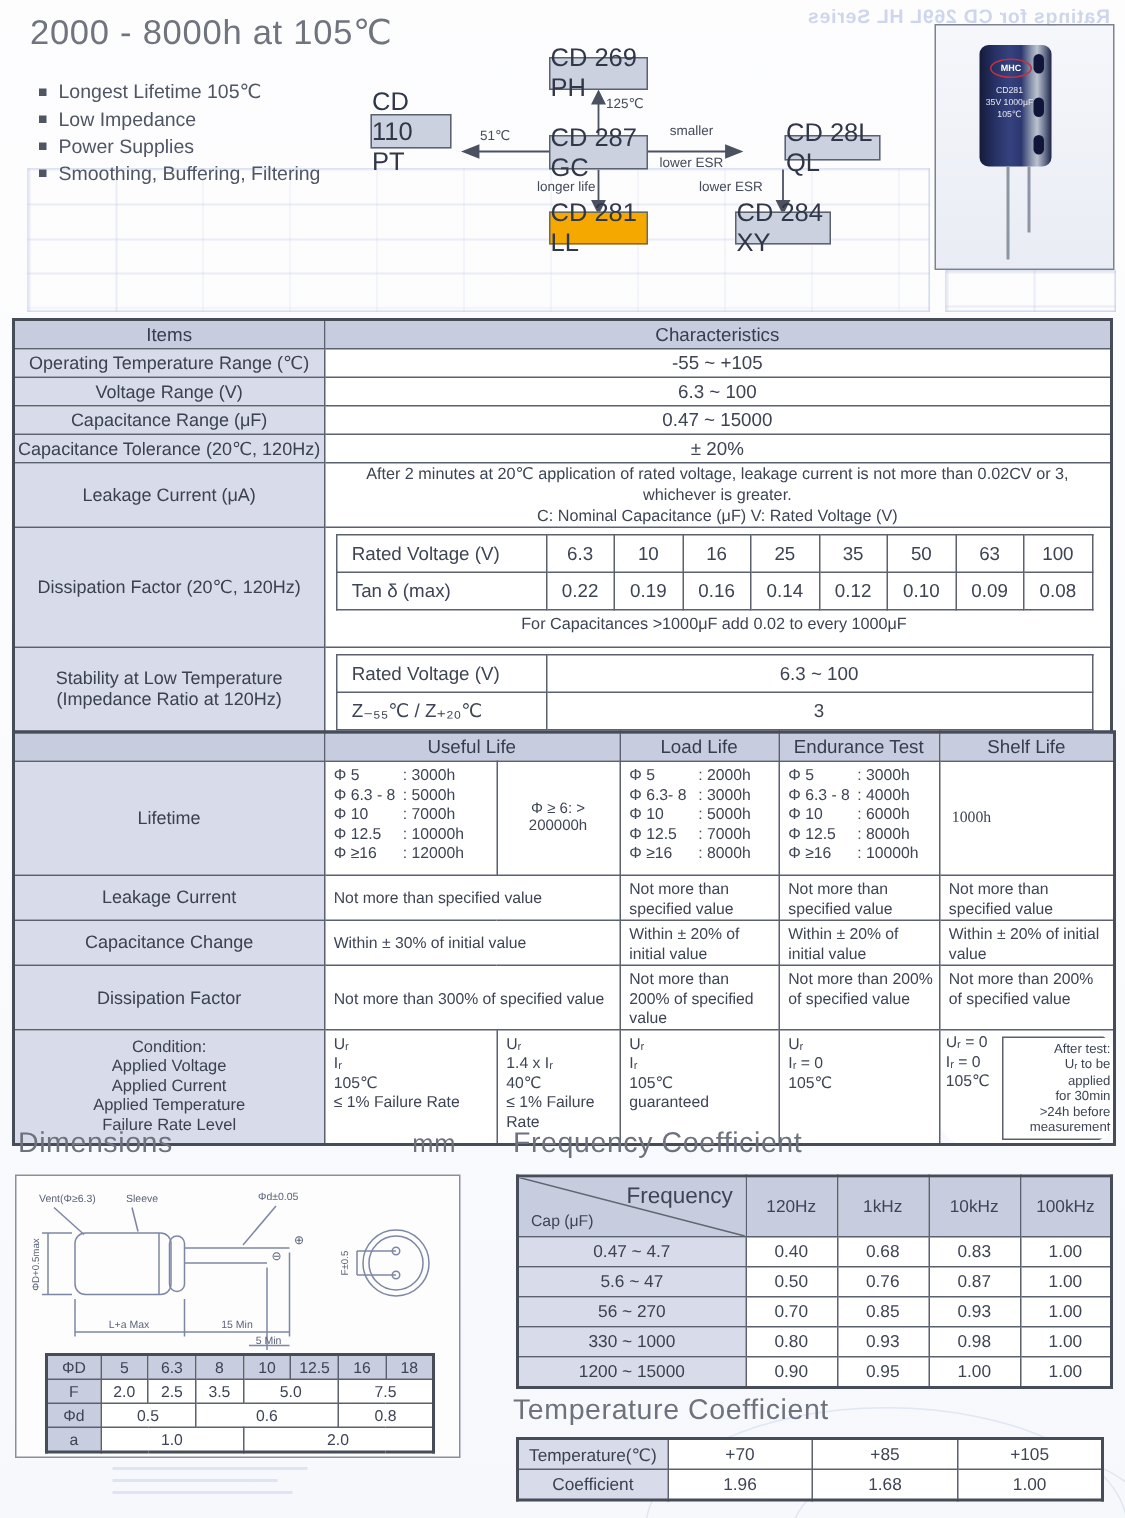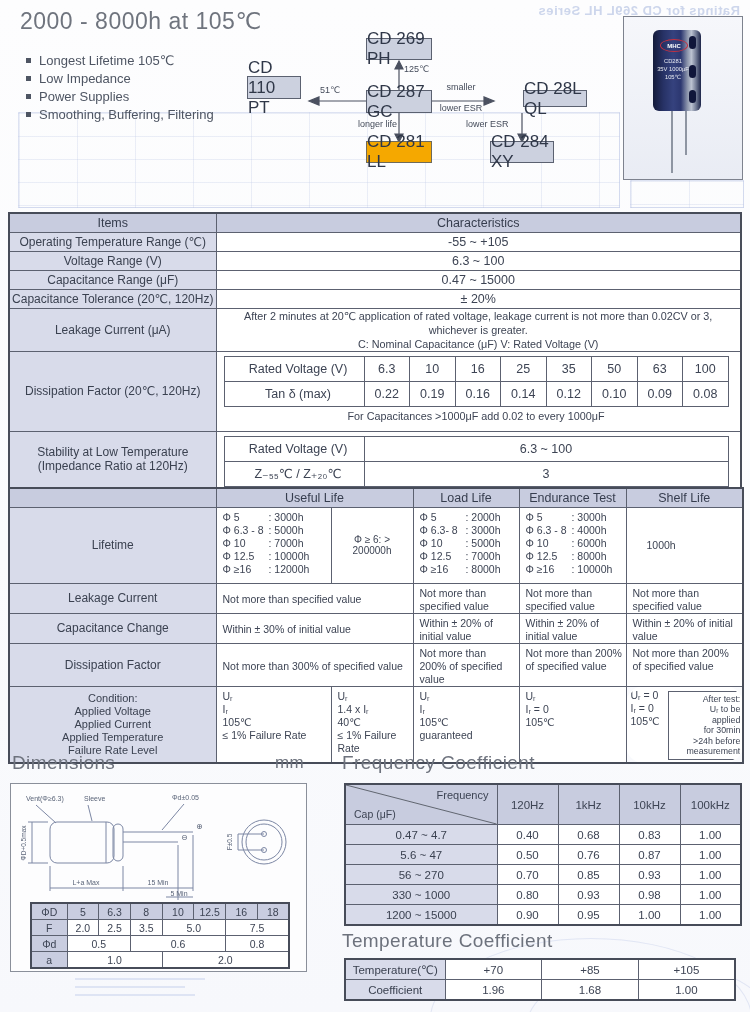--- a/index.html
+++ b/index.html
@@ -44,41 +44,41 @@
   td{border:1px solid #5c6170;font-size:12.5px;text-align:center;vertical-align:middle;
      padding:0 2px;overflow:hidden;}
   .outer{border:2px solid #474c59;}
   .hdr td{background:#c8ccdf;font-size:12.5px;color:#363d4e;}
   td.lbl{background:#d8dbea;font-size:12px;color:#3a4150;}
   td.val{background:#fff;}
   
   .innerwrap{padding:0;}
   table.inner{position:static;margin:4px 0 0 7px;width:505px;}
   table.inner td{height:24px;}
-  table.inner td.ilbl{text-align:center;padding-left:10px;background:#fff;}
+  table.inner td.ilbl{text-align:left;padding-left:10px;background:#fff;}
   .note{font-size:10.8px;text-align:center;width:505px;margin:3px 0 0 7px;}
   .two-line{font-size:10.8px;line-height:14px;}
   
   .cell-sm{font-size:10.5px;line-height:13px;text-align:left;vertical-align:top;padding:3px 3px 0 6px;background:#fff;}
   .dline{display:flex;}
   .dline .d{width:46px;flex:0 0 auto;}
   .cond-label div{font-size:11px;line-height:13px;}
   .notebox{border:1px solid #5c6170;font-size:8.8px;line-height:10.5px;text-align:right;
            padding:2px 18px;margin:2px 2px 2px 1px;flex:1 1 auto;}
   
   .dimbox{left:10px;top:783px;width:295px;height:187px;border:1.2px solid #8a8f9a;background:#fdfdfe;z-index:2;}
   .dimtable{left:30px;top:902px;width:260px;}
   .dimtable td{height:15px;font-size:10.5px;padding:0 1px;}
   .dimtable td.dhdr{background:#c9cde0;}
   svg text{font-family:"Liberation Sans","DejaVu Sans",sans-serif;}
   
   .freqtable{left:344px;top:783px;width:398px;}
   .freqtable td{height:19px;font-size:11.5px;}
   .freqtable td.corner{position:relative;height:39px;background:#c8ccdf;padding:0;}
-  .corner .ctop{position:absolute;top:4px;right:8px;font-size:11px;}
+  .corner .ctop{position:absolute;top:4px;right:8px;font-size:15px;}
   .corner .cbot{position:absolute;bottom:4px;left:8px;font-size:10.5px;}
   .temptable{left:344px;top:958px;width:392px;}
   .temptable td{height:19px;font-size:11.5px;}
 </style>
 </head>
 <body>
 
 <div id="page">
 
   <div class="abs ghost ghost-title">Ratings for CD 269L HL Series</div>
@@ -326,21 +326,21 @@
             </div>
         <div class="dline">
               <span class="d">Φ 12.5</span>
               <span>:  8000h</span>
             </div>
         <div class="dline">
               <span class="d">Φ ≥16</span>
               <span>: 10000h</span>
             </div>
       </td>
-      <td class="val" style="text-align:left;padding-left:20px;font-size:10.5px;">1000h</td>
+      <td class="val" style="text-align:left;padding-left:8px;font-size:10.5px;font-family:Liberation Serif, serif;">1000h</td>
     </tr>
     <tr style="height:28px;">
       <td class="lbl">Leakage Current</td>
       <td colspan="2" class="cell-sm" style="vertical-align:middle;">Not more than specified value</td>
       <td class="cell-sm">Not more than specified value</td>
       <td class="cell-sm">Not more than specified value</td>
       <td class="cell-sm">Not more than specified value</td>
     </tr>
     <tr style="height:30px;">
       <td class="lbl">Capacitance Change</td>

